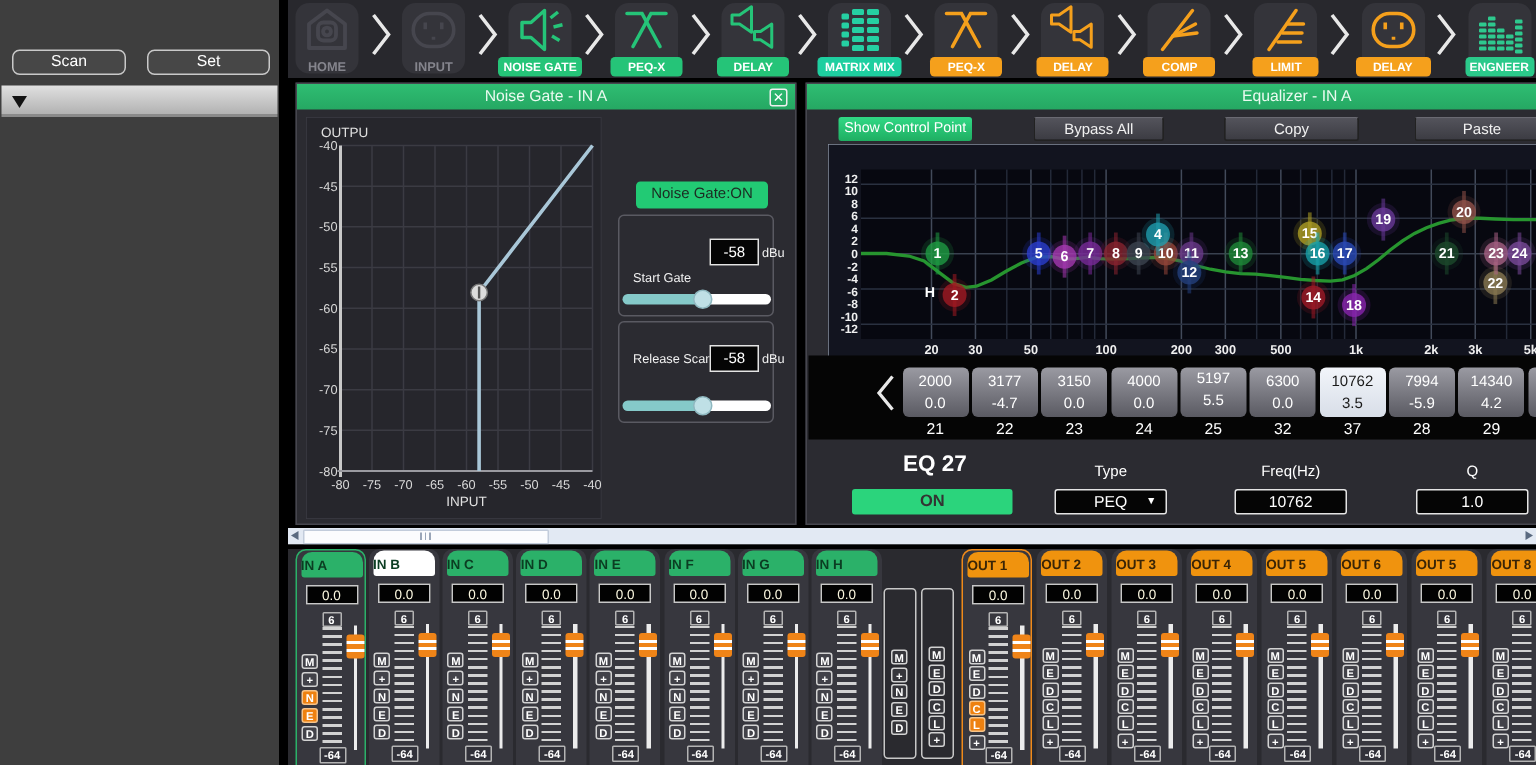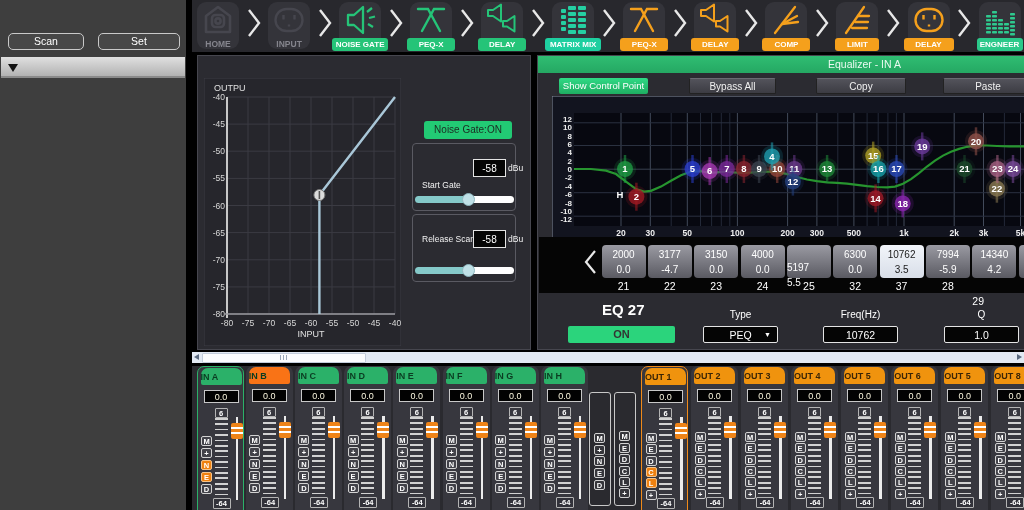--- a/index.html
+++ b/index.html
@@ -243,20 +243,21 @@
           <rect x="27" y="18" width="5" height="2.6" rx="0.8" fill="#2ec98e"></rect>
           <rect x="27" y="22" width="5" height="2.6" rx="0.8" fill="#2ec98e"></rect>
           <rect x="27" y="26" width="5" height="2.6" rx="0.8" fill="#2ec98e"></rect>
           <rect x="27" y="30" width="5" height="2.6" rx="0.8" fill="#2ec98e"></rect>
         </g>
       </svg>
     </div>
 <div class="badge" style="left:784.5px;width:46px;background:linear-gradient(180deg,#2bc98a -40%,#2bc98a);">ENGNEER</div>
 </div>
 <div class="win" style="left:197px;top:55px;width:334px;height:295px;">
+<div class="wtitle">Noise Gate - IN A<div style="position:absolute;right:5px;top:2.5px;width:12px;height:12px;border:1.5px solid #f0f0f0;border-radius:2px;color:#fff;font-size:9px;line-height:11px;text-align:center;">✕</div></div>
 <div class="abs" style="left:6px;top:22px;">
       <svg width="197" height="268" viewBox="0 0 197 268" style="position:absolute;">
         <rect x="0" y="0" width="197" height="268" fill="#26262c" stroke="#3c3c44" stroke-width="1"></rect>
         <line x1="23" y1="19" x2="23" y2="236" stroke="#3b3b43" stroke-width="1"></line>
         <line x1="44" y1="19" x2="44" y2="236" stroke="#3b3b43" stroke-width="1"></line>
         <line x1="65" y1="19" x2="65" y2="236" stroke="#3b3b43" stroke-width="1"></line>
         <line x1="86" y1="19" x2="86" y2="236" stroke="#3b3b43" stroke-width="1"></line>
         <line x1="107" y1="19" x2="107" y2="236" stroke="#3b3b43" stroke-width="1"></line>
         <line x1="128" y1="19" x2="128" y2="236" stroke="#3b3b43" stroke-width="1"></line>
         <line x1="149" y1="19" x2="149" y2="236" stroke="#3b3b43" stroke-width="1"></line>
@@ -488,30 +489,30 @@
         </svg>
       </div>
 <div class="abs" style="left:62.5px;top:8px;width:44px;height:33px;border-radius:4px;background:linear-gradient(180deg,#9a9aa2,#5a5a62);color:#ffffff;font-size:10px;text-align:center;line-height:15px;padding-top:2px;">2000<br>0.0</div>
 <div class="abs" style="left:62.5px;top:43px;width:44px;color:#fff;font-size:10.5px;text-align:center;">21</div>
 <div class="abs" style="left:108.8px;top:8px;width:44px;height:33px;border-radius:4px;background:linear-gradient(180deg,#9a9aa2,#5a5a62);color:#ffffff;font-size:10px;text-align:center;line-height:15px;padding-top:2px;">3177<br>-4.7</div>
 <div class="abs" style="left:108.8px;top:43px;width:44px;color:#fff;font-size:10.5px;text-align:center;">22</div>
 <div class="abs" style="left:155.2px;top:8px;width:44px;height:33px;border-radius:4px;background:linear-gradient(180deg,#9a9aa2,#5a5a62);color:#ffffff;font-size:10px;text-align:center;line-height:15px;padding-top:2px;">3150<br>0.0</div>
 <div class="abs" style="left:155.2px;top:43px;width:44px;color:#fff;font-size:10.5px;text-align:center;">23</div>
 <div class="abs" style="left:201.6px;top:8px;width:44px;height:33px;border-radius:4px;background:linear-gradient(180deg,#9a9aa2,#5a5a62);color:#ffffff;font-size:10px;text-align:center;line-height:15px;padding-top:2px;">4000<br>0.0</div>
 <div class="abs" style="left:201.6px;top:43px;width:44px;color:#fff;font-size:10.5px;text-align:center;">24</div>
-<div class="abs" style="left:247.9px;top:8px;width:44px;height:33px;border-radius:4px;background:linear-gradient(180deg,#9a9aa2,#5a5a62);color:#ffffff;font-size:10px;line-height:15px;padding-top:15px;">5197<br>5.5</div>
+<div class="abs" style="left:247.9px;top:8px;width:44px;height:33px;border-radius:4px;background:linear-gradient(180deg,#9a9aa2,#5a5a62);color:#ffffff;font-size:10px;text-align:center;line-height:15px;padding-top:0;">5197<br>5.5</div>
 <div class="abs" style="left:247.9px;top:43px;width:44px;color:#fff;font-size:10.5px;text-align:center;">25</div>
 <div class="abs" style="left:294.2px;top:8px;width:44px;height:33px;border-radius:4px;background:linear-gradient(180deg,#9a9aa2,#5a5a62);color:#ffffff;font-size:10px;text-align:center;line-height:15px;padding-top:2px;">6300<br>0.0</div>
 <div class="abs" style="left:294.2px;top:43px;width:44px;color:#fff;font-size:10.5px;text-align:center;">32</div>
 <div class="abs" style="left:340.6px;top:8px;width:44px;height:33px;border-radius:4px;background:linear-gradient(180deg,#f2f5fa,#d8dee8);color:#1a1a1a;font-size:10px;text-align:center;line-height:15px;padding-top:2px;">10762<br>3.5</div>
 <div class="abs" style="left:340.6px;top:43px;width:44px;color:#fff;font-size:10.5px;text-align:center;">37</div>
 <div class="abs" style="left:386.9px;top:8px;width:44px;height:33px;border-radius:4px;background:linear-gradient(180deg,#9a9aa2,#5a5a62);color:#ffffff;font-size:10px;text-align:center;line-height:15px;padding-top:2px;">7994<br>-5.9</div>
 <div class="abs" style="left:386.9px;top:43px;width:44px;color:#fff;font-size:10.5px;text-align:center;">28</div>
 <div class="abs" style="left:433.3px;top:8px;width:44px;height:33px;border-radius:4px;background:linear-gradient(180deg,#9a9aa2,#5a5a62);color:#ffffff;font-size:10px;text-align:center;line-height:15px;padding-top:2px;">14340<br>4.2</div>
-<div class="abs" style="left:433.3px;top:58px;width:44px;color:#fff;font-size:10.5px;text-align:left;">29</div>
+<div class="abs" style="left:433.3px;top:43px;width:44px;color:#fff;font-size:10.5px;text-align:center;">29</div>
 <div class="abs" style="left:479.7px;top:8px;width:44px;height:33px;border-radius:4px;background:linear-gradient(180deg,#9a9aa2,#5a5a62);color:#ffffff;font-size:10px;text-align:center;line-height:15px;padding-top:2px;">2004<br>0.0</div>
 <div class="abs" style="left:479.7px;top:43px;width:44px;color:#fff;font-size:10.5px;text-align:center;">30</div>
 </div>
 <div class="abs" style="left:64px;top:245px;color:#fff;font-size:15px;font-weight:bold;">EQ 27</div>
 <div class="abs" style="left:30px;top:270px;width:107px;height:17px;background:#2bd47c;border-radius:2px;color:#333;font-size:11px;font-weight:bold;text-align:center;line-height:17px;">ON</div>
 <div class="abs" style="left:165px;top:253px;width:75px;color:#fff;font-size:10px;text-align:center;">Type</div>
 <div class="ibox" style="left:165px;top:270px;width:75px;height:17px;font-size:10.5px;line-height:16px;border-radius:2px;">PEQ<span style="position:absolute;right:6px;top:0;font-size:7px;">▼</span></div>
 <div class="abs" style="left:285px;top:253px;width:75px;color:#fff;font-size:10px;text-align:center;">Freq(Hz)</div>
 <div class="ibox" style="left:285px;top:270px;width:75px;height:17px;font-size:10.5px;line-height:16px;border-radius:2px;">10762</div>
 <div class="abs" style="left:406px;top:253px;width:75px;color:#fff;font-size:10px;text-align:center;">Q</div>
@@ -533,21 +534,21 @@
       <div class="s64">-64</div>
       <div class="lb" style="top:69.0px;">M</div>
       <div class="lb" style="top:80.9px;">+</div>
       <div class="lb lbo" style="top:92.8px;">N</div>
       <div class="lb lbo" style="top:104.7px;">E</div>
       <div class="lb" style="top:116.6px;">D</div>
       <div class="track"></div>
       <div class="handle"></div>
     </div>
 <div class="strip" style="left:53.7px;top:14px;width:47px;height:146px;">
-      <div class="slabel" style="background:#f97316;color:#0b3d22;">IN B</div>
+      <div class="slabel" style="background:#ffffff;color:#0b3d22;">IN B</div>
       <div class="sval">0.0</div>
       <div class="s6">6</div>
       <div class="ladder"></div>
       <div class="s64">-64</div>
       <div class="lb" style="top:69.0px;">M</div>
       <div class="lb" style="top:80.9px;">+</div>
       <div class="lb" style="top:92.8px;">N</div>
       <div class="lb" style="top:104.7px;">E</div>
       <div class="lb" style="top:116.6px;">D</div>
       <div class="track"></div>

